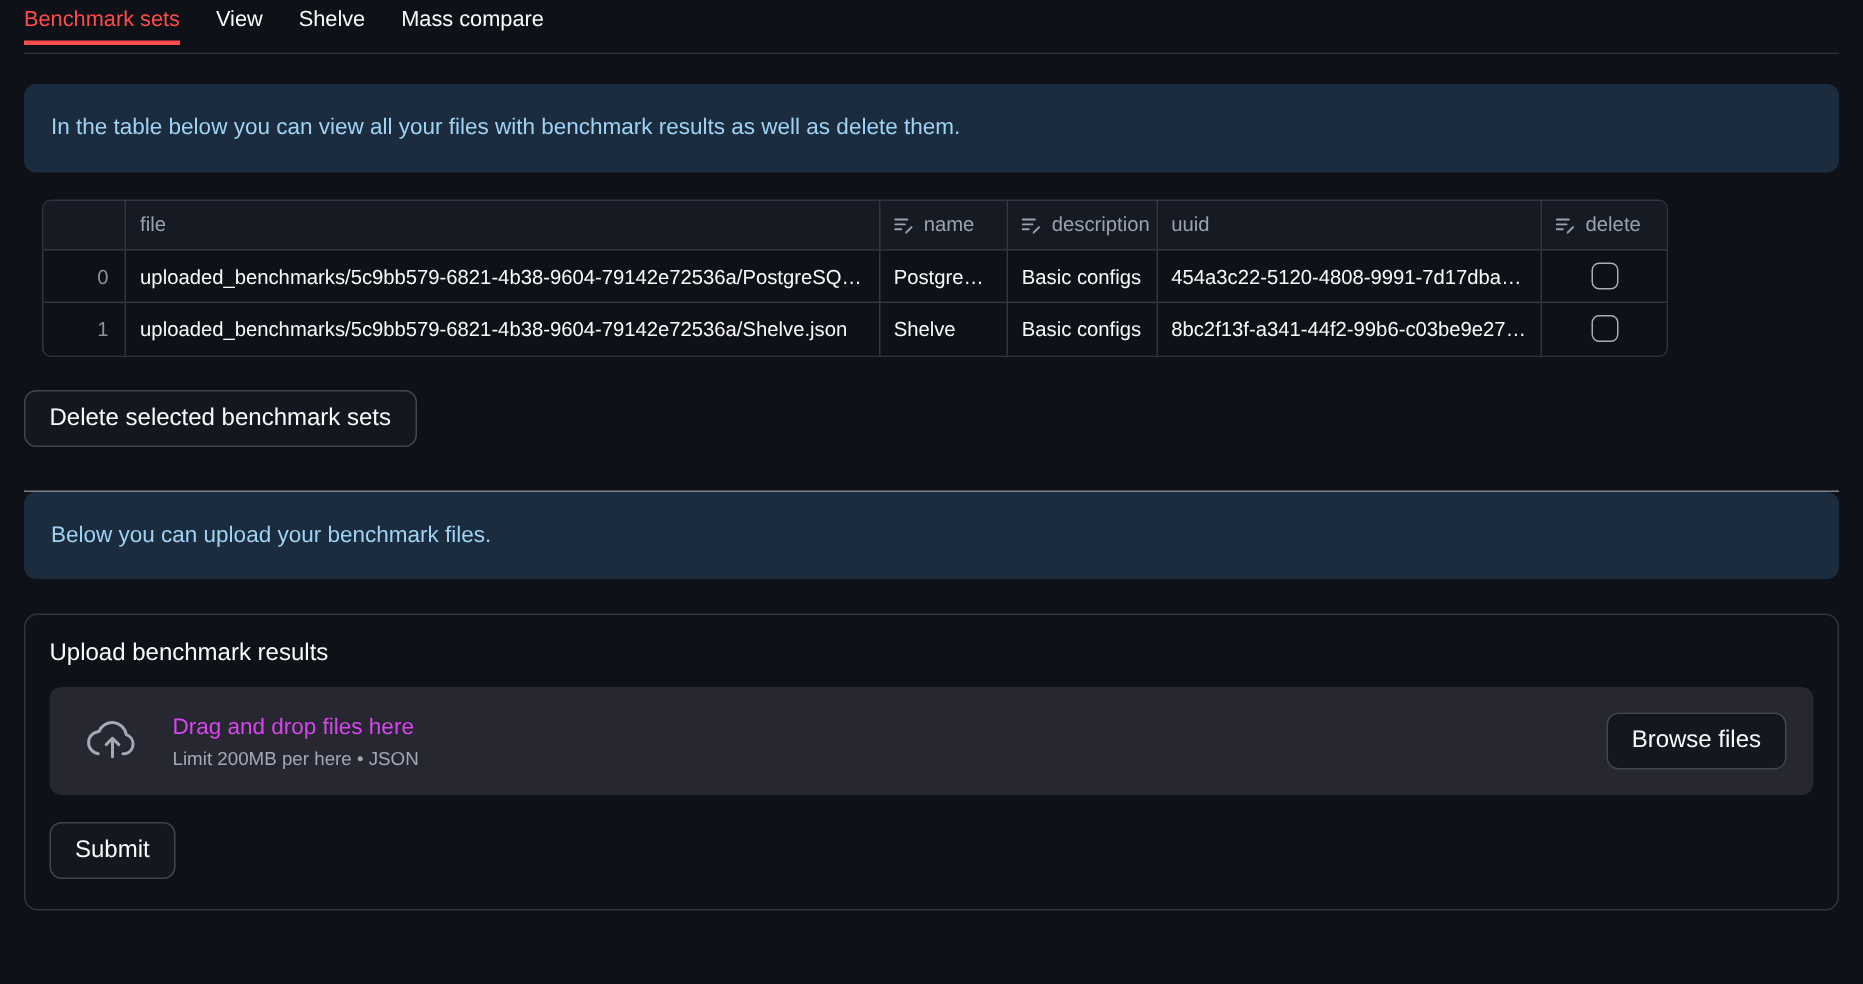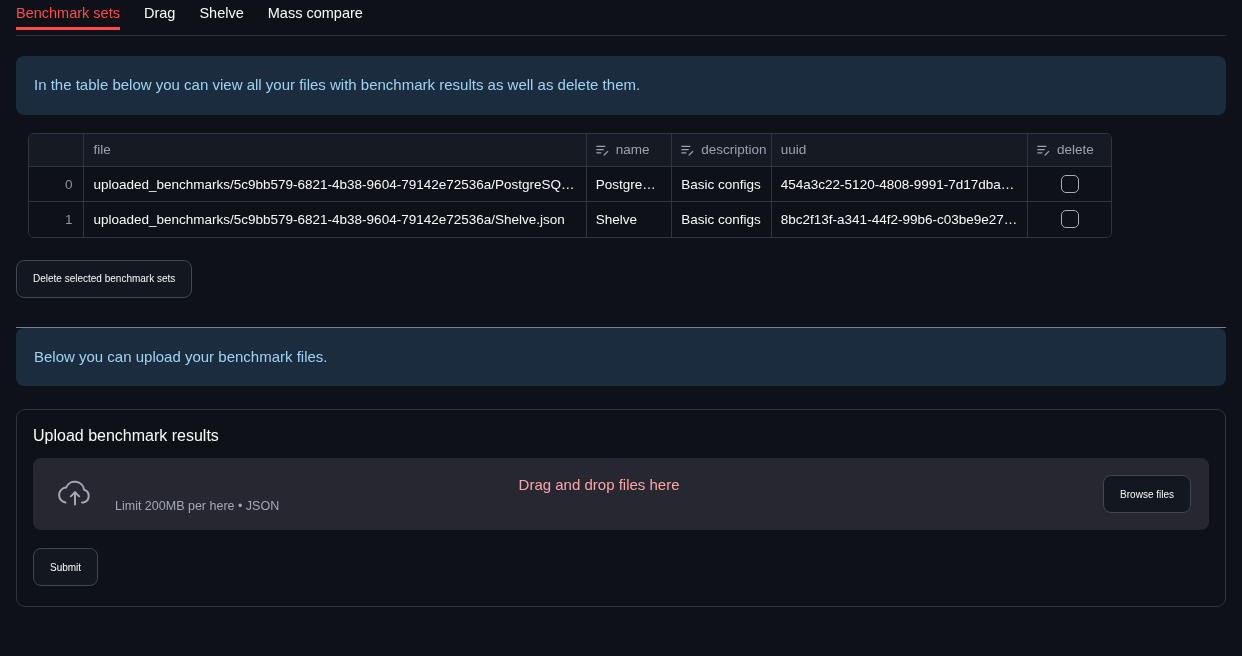--- a/index.html
+++ b/index.html
@@ -109,21 +109,21 @@
     cursor: pointer;
   }
 
   
   .btn {
     display: inline-flex; align-items: center; justify-content: center;
     background: #13171f;
     border: 1px solid #40454f;
     border-radius: 8px;
     color: #fafafa;
-    font-size: 10px;
+    font-size: 16px;
     font-family: "Liberation Sans", sans-serif;
     padding: 0 16px;
     height: 38px;
     cursor: pointer;
     white-space: nowrap;
   }
   #delete-selected-button { margin: 22px 0 0 16px; }
 
   
   .divider {
@@ -146,34 +146,34 @@
     background: #262730;
     border-radius: 8px;
     height: 72px;
     display: flex;
     align-items: center;
     padding: 0 18px 0 22px;
     gap: 20px;
   }
   .dz-icon { flex: 0 0 auto; width: 40px; height: 34px; color: #a3a8b4; }
   .dz-text { flex: 1 1 auto; }
-  .dz-main { font-size: 15px; color: #fca5a5; line-height: 1.35; text-align: center; }
+  .dz-main { font-size: 15px; color: #d946ef; line-height: 1.35; }
   .dz-sub  { font-size: 12.5px; color: #a3a8b4; margin-top: 3px; }
   #browse-files-button { height: 38px; }
   #submit-button { margin-top: 18px; }
 </style>
 </head>
 <body>
 
 <div class="page">
 
   
   <div class="tabbar">
     <div class="tab active">Benchmark sets</div>
-    <div class="tab">Drag</div>
+    <div class="tab">View</div>
     <div class="tab">Shelve</div>
     <div class="tab">Mass compare</div>
   </div>
 
   
   <div class="banner" id="banner-top">
     <span>In the table below you can view all your files with benchmark results as well as delete them.</span>
   </div>
 
   

